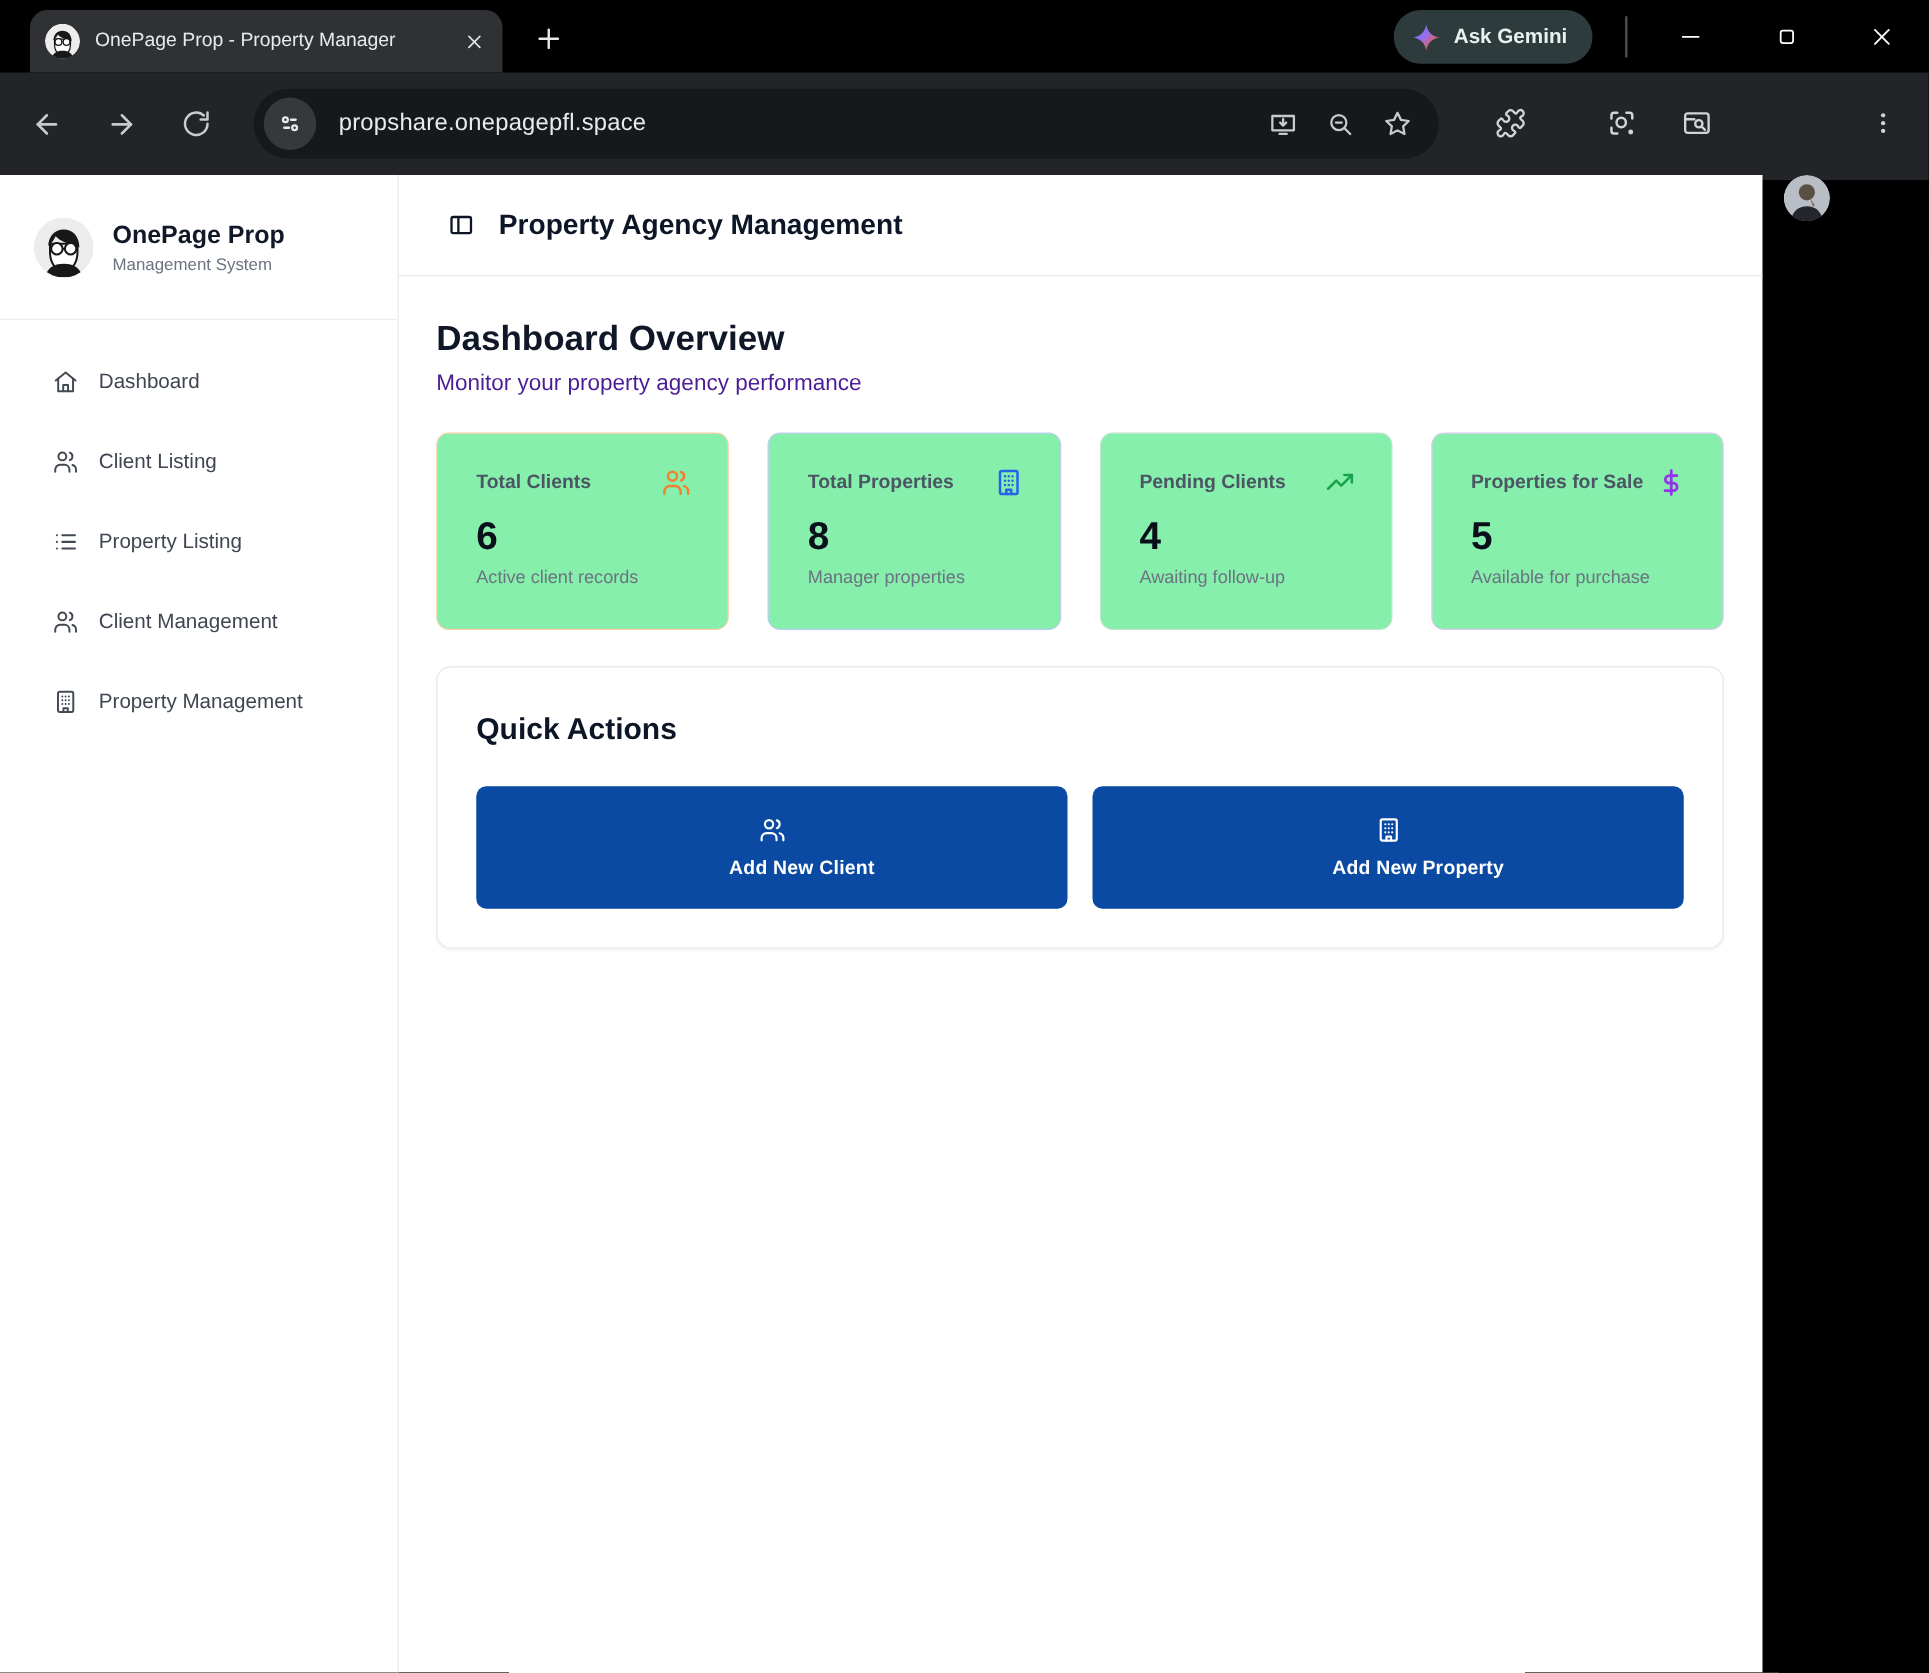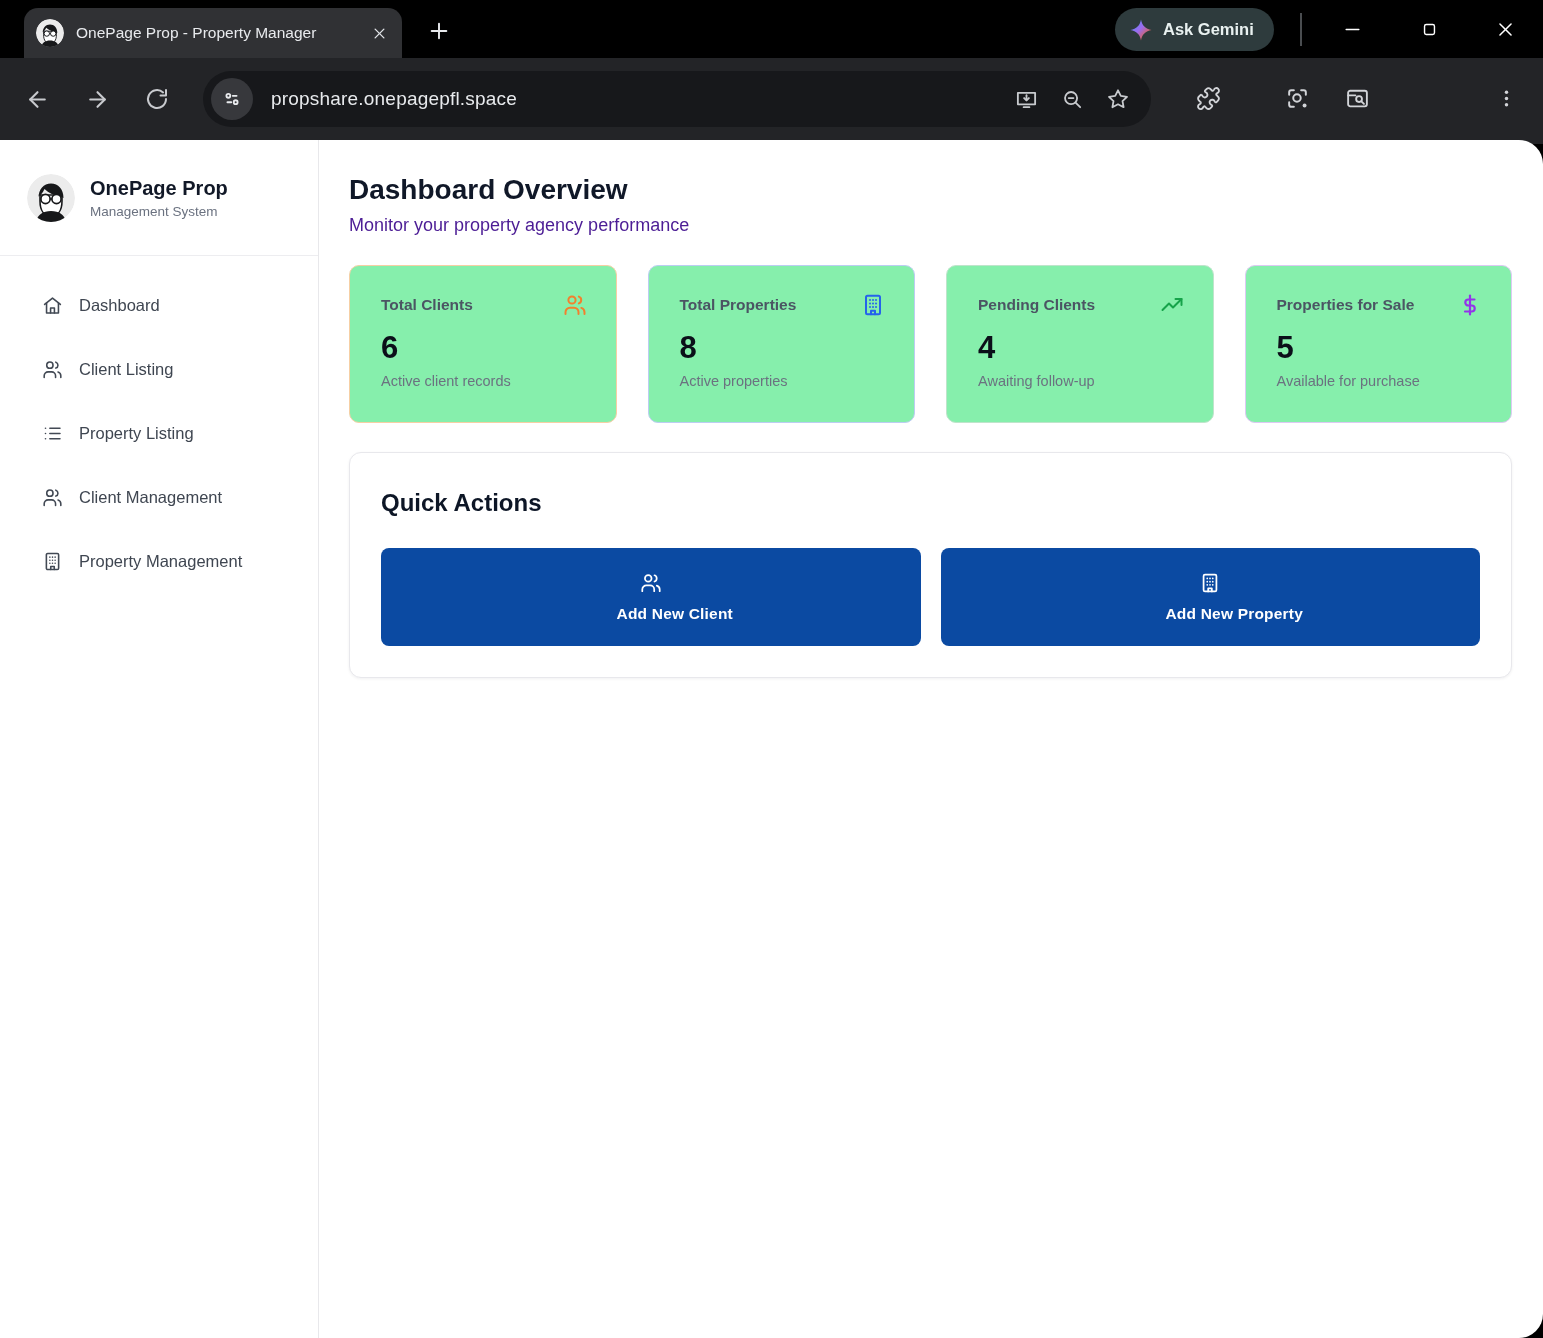--- a/index.html
+++ b/index.html
@@ -21,21 +21,21 @@
   .toolbar { position:absolute; top:58px; left:0; width:100%; height:86px; background:#232427; }
   .nav-ic { position:absolute; top:21px; width:40px; height:40px; display:flex; align-items:center; justify-content:center; color:#c8cace; border-radius:50%; }
   .omnibox { position:absolute; left:203px; top:13px; width:948px; height:56px; background:#17181b; border-radius:28px; display:flex; align-items:center; padding:0 14px 0 8px; }
   .tune-circle { width:42px; height:42px; border-radius:50%; background:#37383c; display:flex; align-items:center; justify-content:center; color:#e8eaed; flex:0 0 auto; }
   .url-text { color:#e8eaed; font-size:19px; margin-left:18px; flex:1 1 auto; letter-spacing:.2px; }
   .omni-ic { width:38px; height:38px; display:flex; align-items:center; justify-content:center; color:#c8cace; flex:0 0 auto; margin-left:8px; }
   .right-ic { position:absolute; top:20px; width:40px; height:40px; display:flex; align-items:center; justify-content:center; color:#d2d4d8; }
   .profile-avatar { position:absolute; left:1427px; top:82px; width:37px; height:37px; border-radius:50%; overflow:hidden; }
 
   
-  .app { position:absolute; top:140px; left:0; width:1543px; height:1198px; background:#fff; display:flex;border-radius:24px; }
+  .app { position:absolute; top:140px; left:0; width:1410px; height:1198px; background:#fff; display:flex; }
 
   .sidebar { width:319px; flex:0 0 auto; background:#fff; border-right:1px solid #e8e8eb; }
   .brand { height:116px; display:flex; align-items:center; gap:15px; padding:0 20px 0 27px; border-bottom:1px solid #ededf0; }
   .brand-logo { width:48px; height:48px; border-radius:50%; overflow:hidden; flex:0 0 auto; }
   .brand-name { font-size:20px; font-weight:800; color:#111827; line-height:1.25; }
   .brand-sub { font-size:13.5px; color:#6b7280; margin-top:3px; }
   .nav { padding-top:30px; }
   .nav-item { display:flex; align-items:center; gap:16px; padding:9px 20px 9px 42px; margin-bottom:25px; font-size:16.5px; color:#3f4651; cursor:pointer; }
   .nav-item .nicon { width:21px; height:21px; color:#424954; flex:0 0 auto; display:flex; }
 
@@ -299,20 +299,29 @@
                 <path d="M10 21.2v-3.4h4v3.4"></path>
                 <path d="M9 7h.01M12 7h.01M15 7h.01M9 10.5h.01M12 10.5h.01M15 10.5h.01M9 14h.01M12 14h.01M15 14h.01"></path>
               </svg>
           </span>
           <span>Property Management</span>
         </div>
       </div>
     </div>
 
     <div class="main">
+      <div class="main-header">
+        <span class="panel-toggle">
+          <svg viewBox="0 0 24 24" width="22" height="22" stroke="currentColor" stroke-width="2" fill="none" stroke-linejoin="round">
+              <rect x="3.5" y="5" width="17" height="14" rx="1.5"></rect>
+              <line x1="9.5" y1="5" x2="9.5" y2="19"></line>
+            </svg>
+        </span>
+        <span class="main-title">Property Agency Management</span>
+      </div>
 
       <div class="content">
         <div class="ov-title">Dashboard Overview</div>
         <div class="ov-sub">Monitor your property agency performance</div>
 
         <div class="stats">
           <div class="stat-card" style="border-color: rgb(246, 207, 164);">
             <div class="stat-head">
               <span class="stat-label">Total Clients</span>
               <span class="stat-icon" style="color: rgb(242, 128, 46);">
@@ -333,21 +342,21 @@
               <span class="stat-label">Total Properties</span>
               <span class="stat-icon" style="color: rgb(37, 99, 235);">
                 <svg viewBox="0 0 24 24" width="24" height="24" stroke="currentColor" stroke-width="2" fill="none" stroke-linecap="round" stroke-linejoin="round">
                     <rect x="5" y="2.8" width="14" height="18.4" rx="1.5"></rect>
                     <path d="M10 21.2v-3.4h4v3.4"></path>
                     <path d="M9 7h.01M12 7h.01M15 7h.01M9 10.5h.01M12 10.5h.01M15 10.5h.01M9 14h.01M12 14h.01M15 14h.01"></path>
                   </svg>
               </span>
             </div>
             <div class="stat-value">8</div>
-            <div class="stat-desc">Active properties</div>
+            <div class="stat-desc">Manager properties</div>
           </div>
 
           <div class="stat-card" style="border-color: rgb(191, 228, 203);">
             <div class="stat-head">
               <span class="stat-label">Pending Clients</span>
               <span class="stat-icon" style="color: rgb(22, 163, 74);">
                 <svg viewBox="0 0 24 24" width="24" height="24" stroke="currentColor" stroke-width="2" fill="none" stroke-linecap="round" stroke-linejoin="round">
                     <polyline points="2.5 17 9 10.5 13 14.5 21.5 6"></polyline>
                     <polyline points="15.5 6 21.5 6 21.5 12"></polyline>
                   </svg>

